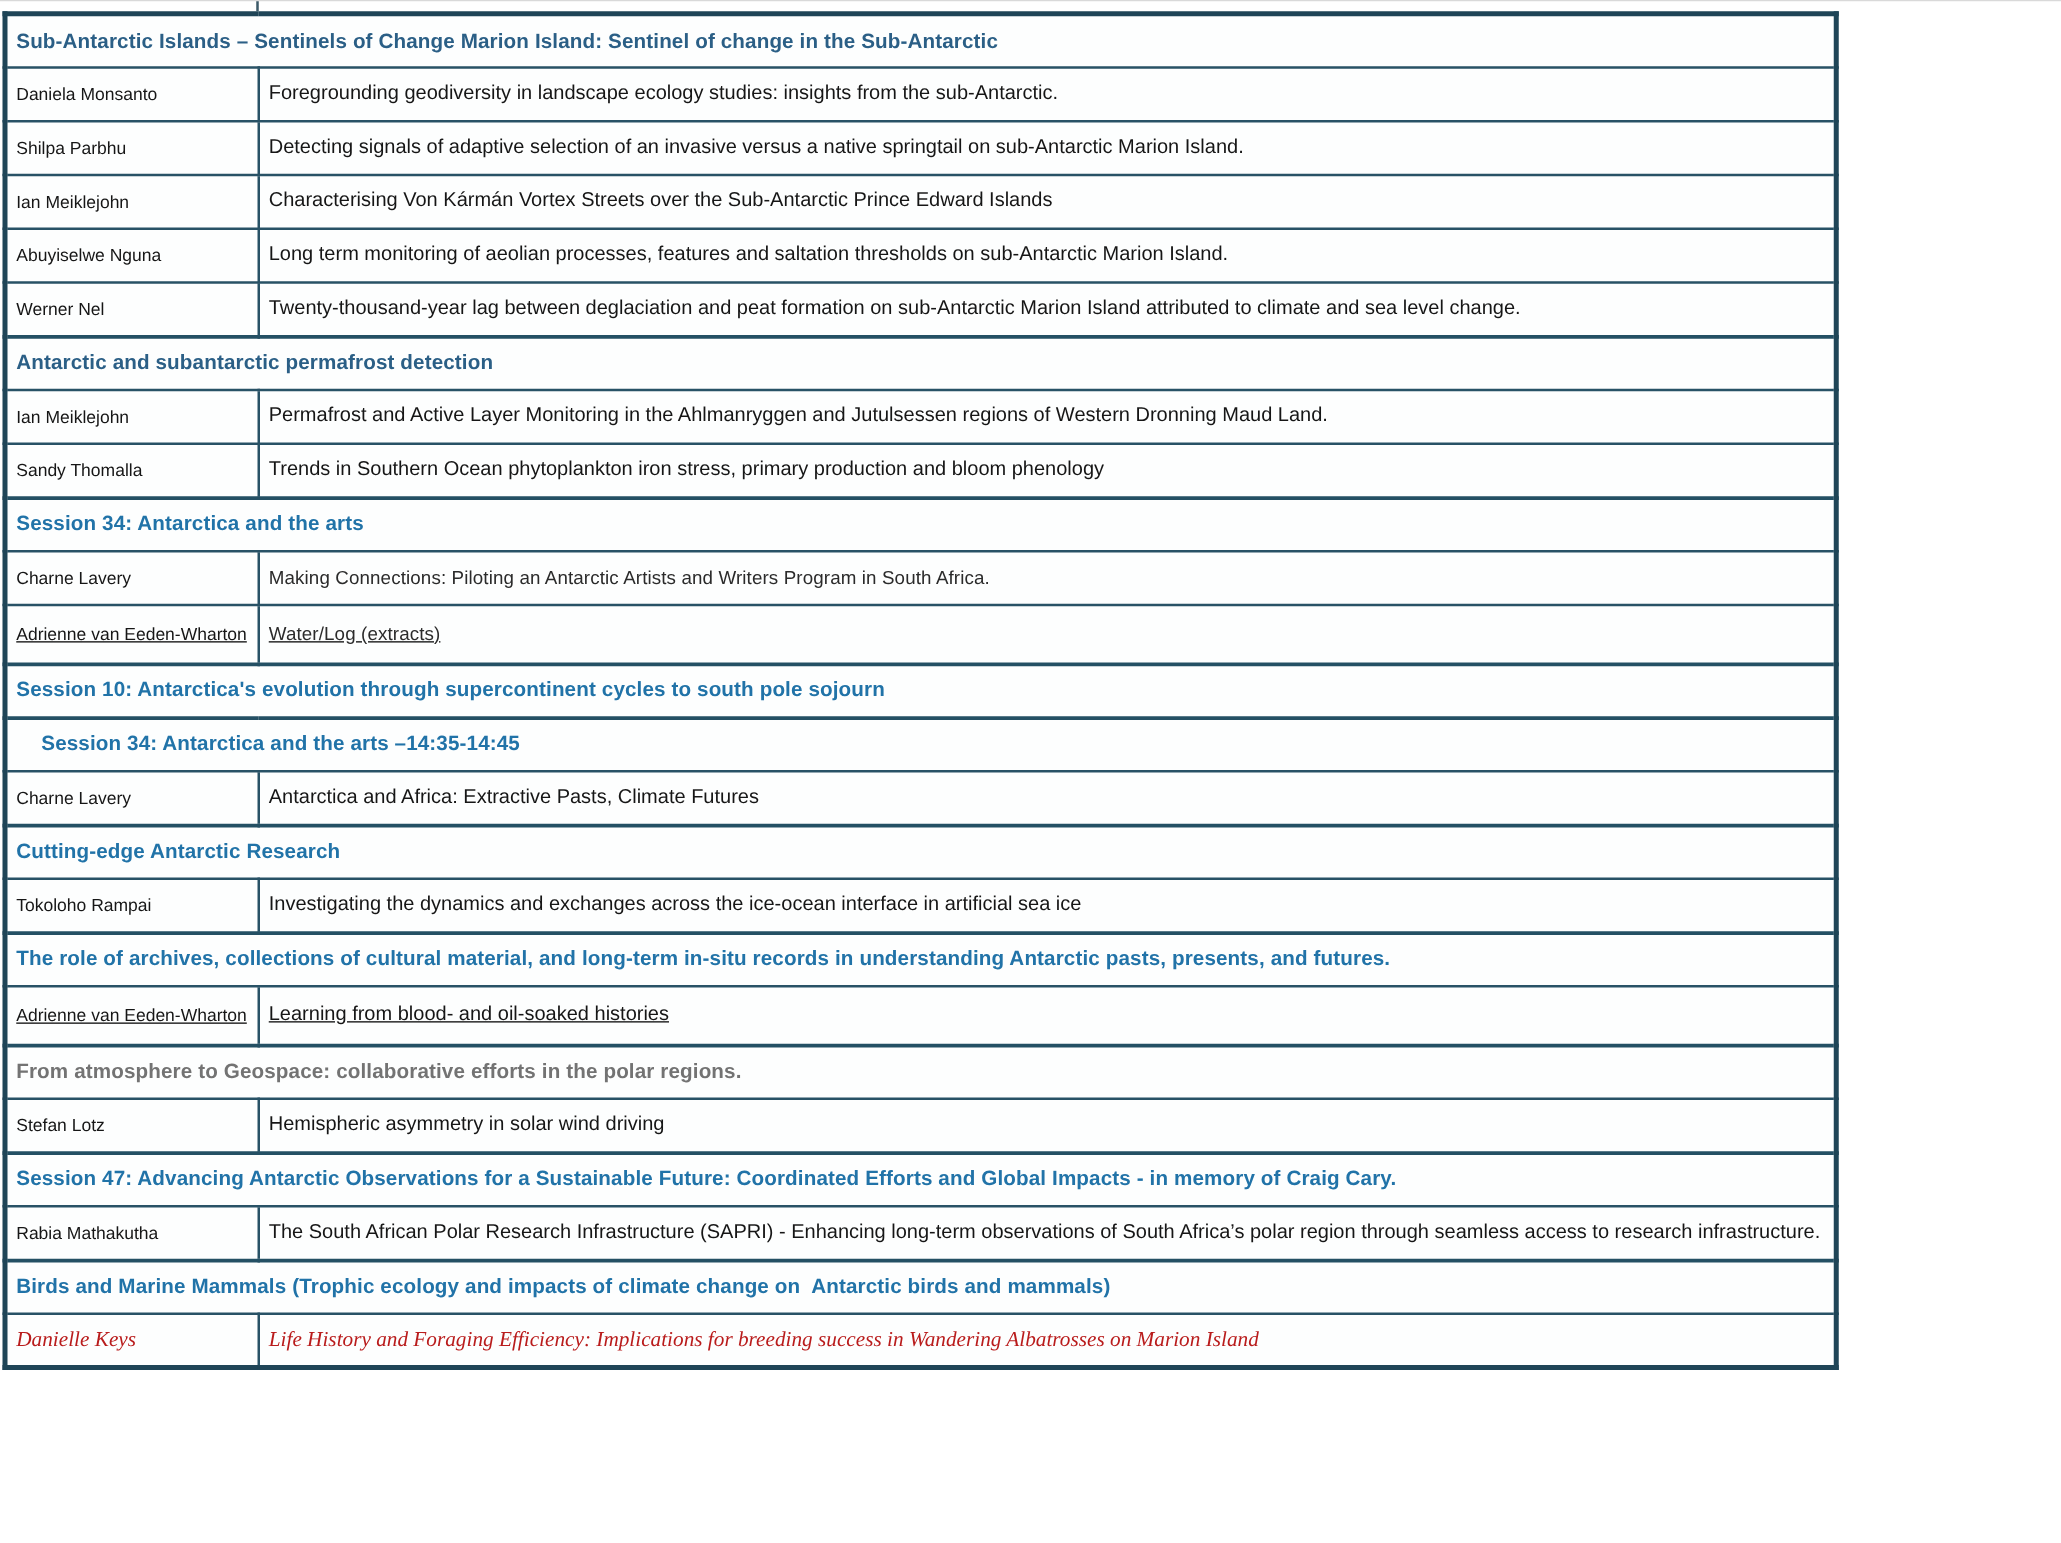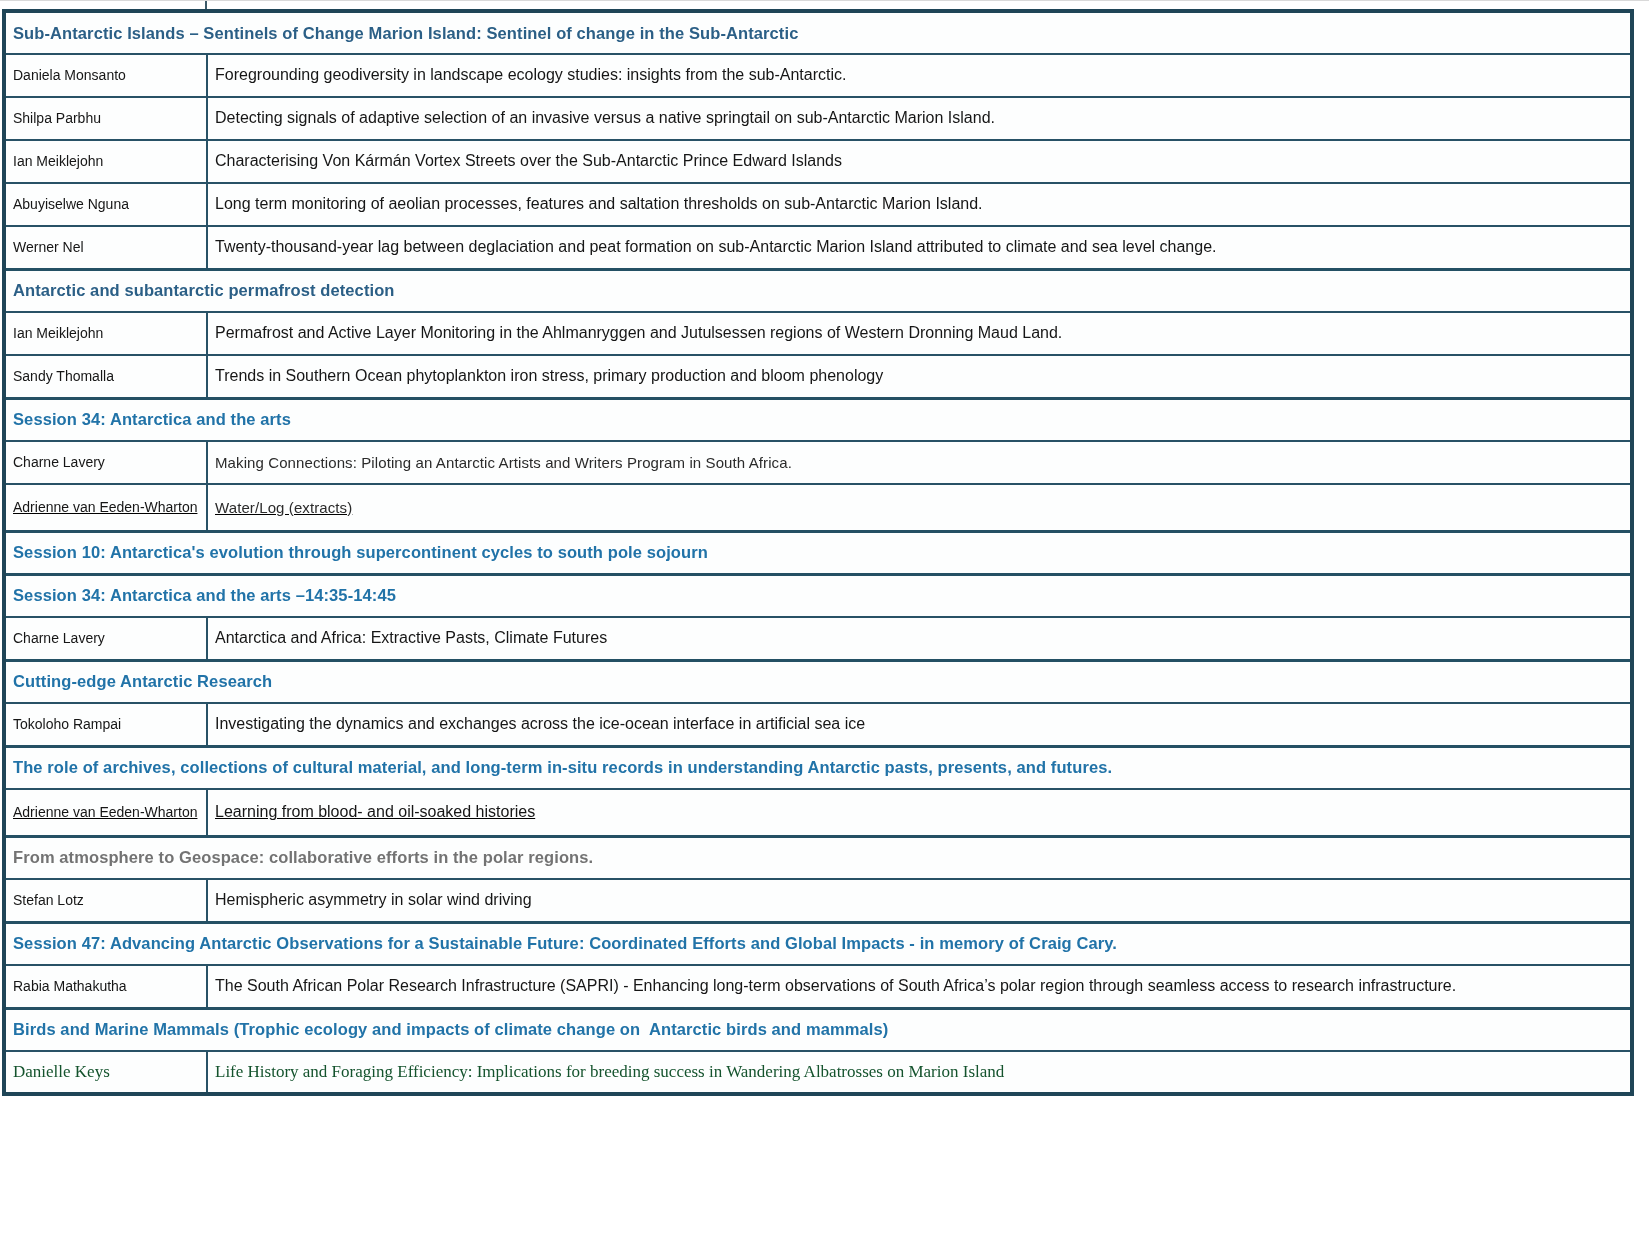--- a/index.html
+++ b/index.html
@@ -13,21 +13,21 @@
   
   .top-strip{
     position:absolute;top:0;left:0;width:1649px;height:9px;
     border-top:1px solid #d9d9d9;background:#ffffff;
   }
   .top-strip .stub{
     position:absolute;left:205px;top:0;width:2px;height:9px;background:#3c5a68;
   }
 
   table.program{
-    position:absolute;top:9px;left:2px;width:1632px;
+    position:absolute;top:9px;left:2px;width:1469px;
     border-collapse:collapse;table-layout:fixed;
     border:4px solid #1f4557;
     background:#ffffff;
   }
   col.c-name{width:203px;}
 
   tr{height:43px;}
   tr.tall{height:47px;text-decoration:underline;}
 
   td{
@@ -54,21 +54,21 @@
   td.name-cell{font-size:14px;}
   td.title-cell{font-size:16px;}
 
   
   tr.style-alt td.title-cell{
     font-size:15px;color:#2b2b2b;letter-spacing:.1px;
   }
   
   tr.style-serif td{
     font-family:"Liberation Serif", serif;
-    font-size:17px;color:#14532d;
+    font-size:17px;color:#b91c1c;font-style:italic;
   }
 </style>
 </head>
 <body>
 
 <div class="canvas">
   <div class="top-strip">
     <span class="stub"></span>
   </div>
 
@@ -120,21 +120,21 @@
           <td class="title-cell">Making Connections: Piloting an Antarctic Artists and Writers Program in South Africa.</td>
         </tr>
         <tr class="style-alt tall">
           <td class="name-cell">Adrienne van Eeden-Wharton</td>
           <td class="title-cell">Water/Log (extracts)</td>
         </tr>
         <tr class="sec">
           <td colspan="2"><span style="color: rgb(33, 115, 168);">Session 10: Antarctica's evolution through supercontinent cycles to south pole sojourn</span></td>
         </tr>
         <tr class="sec">
-          <td colspan="2"><span style="color: rgb(33, 115, 168);">Session 34: Antarctica and the arts –14:35-14:45</span></td>
+          <td colspan="2"><span style="color: rgb(33, 115, 168); margin-left: 20px;">Session 34: Antarctica and the arts –14:35-14:45</span></td>
         </tr>
         <tr>
           <td class="name-cell">Charne Lavery</td>
           <td class="title-cell">Antarctica and Africa: Extractive Pasts, Climate Futures</td>
         </tr>
         <tr class="sec">
           <td colspan="2"><span style="color: rgb(33, 115, 168);">Cutting-edge Antarctic Research</span></td>
         </tr>
         <tr>
           <td class="name-cell">Tokoloho Rampai</td>

